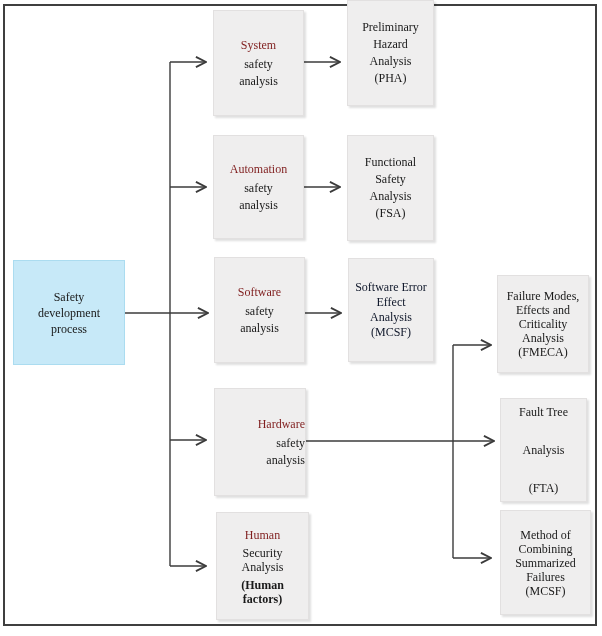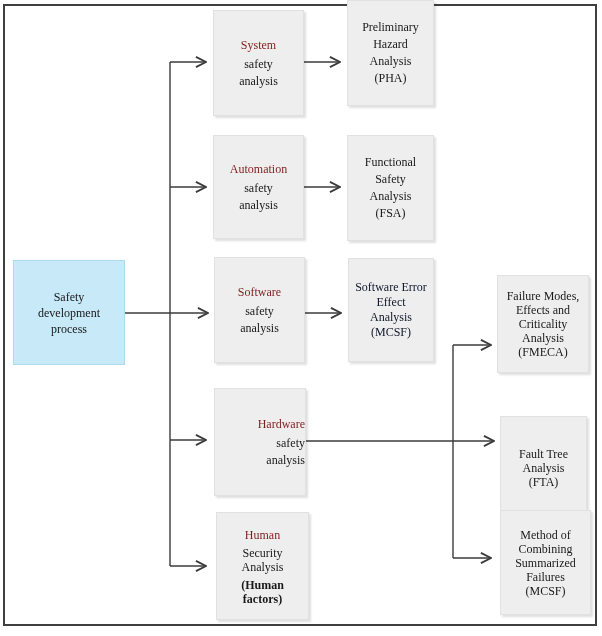--- a/index.html
+++ b/index.html
@@ -139,21 +139,21 @@
   </div>
 
   <div class="node tight" style="left:497px;top:275px;width:90px;height:96px;">
     <div class="ln">Failure Modes,</div>
     <div class="ln">Effects and</div>
     <div class="ln">Criticality</div>
     <div class="ln">Analysis</div>
     <div class="ln">(FMECA)</div>
   </div>
 
-  <div class="node tight" style="left:500px;top:416px;width:85px;height:102px;">
+  <div class="node tight" style="left:500px;top:398px;width:85px;height:102px;gap:24px;">
     <div class="ln">Fault Tree</div>
     <div class="ln">Analysis</div>
     <div class="ln">(FTA)</div>
   </div>
 
   <div class="node tight" style="left:500px;top:510px;width:89px;height:103px;">
     <div class="ln">Method of</div>
     <div class="ln">Combining</div>
     <div class="ln">Summarized</div>
     <div class="ln">Failures</div>

